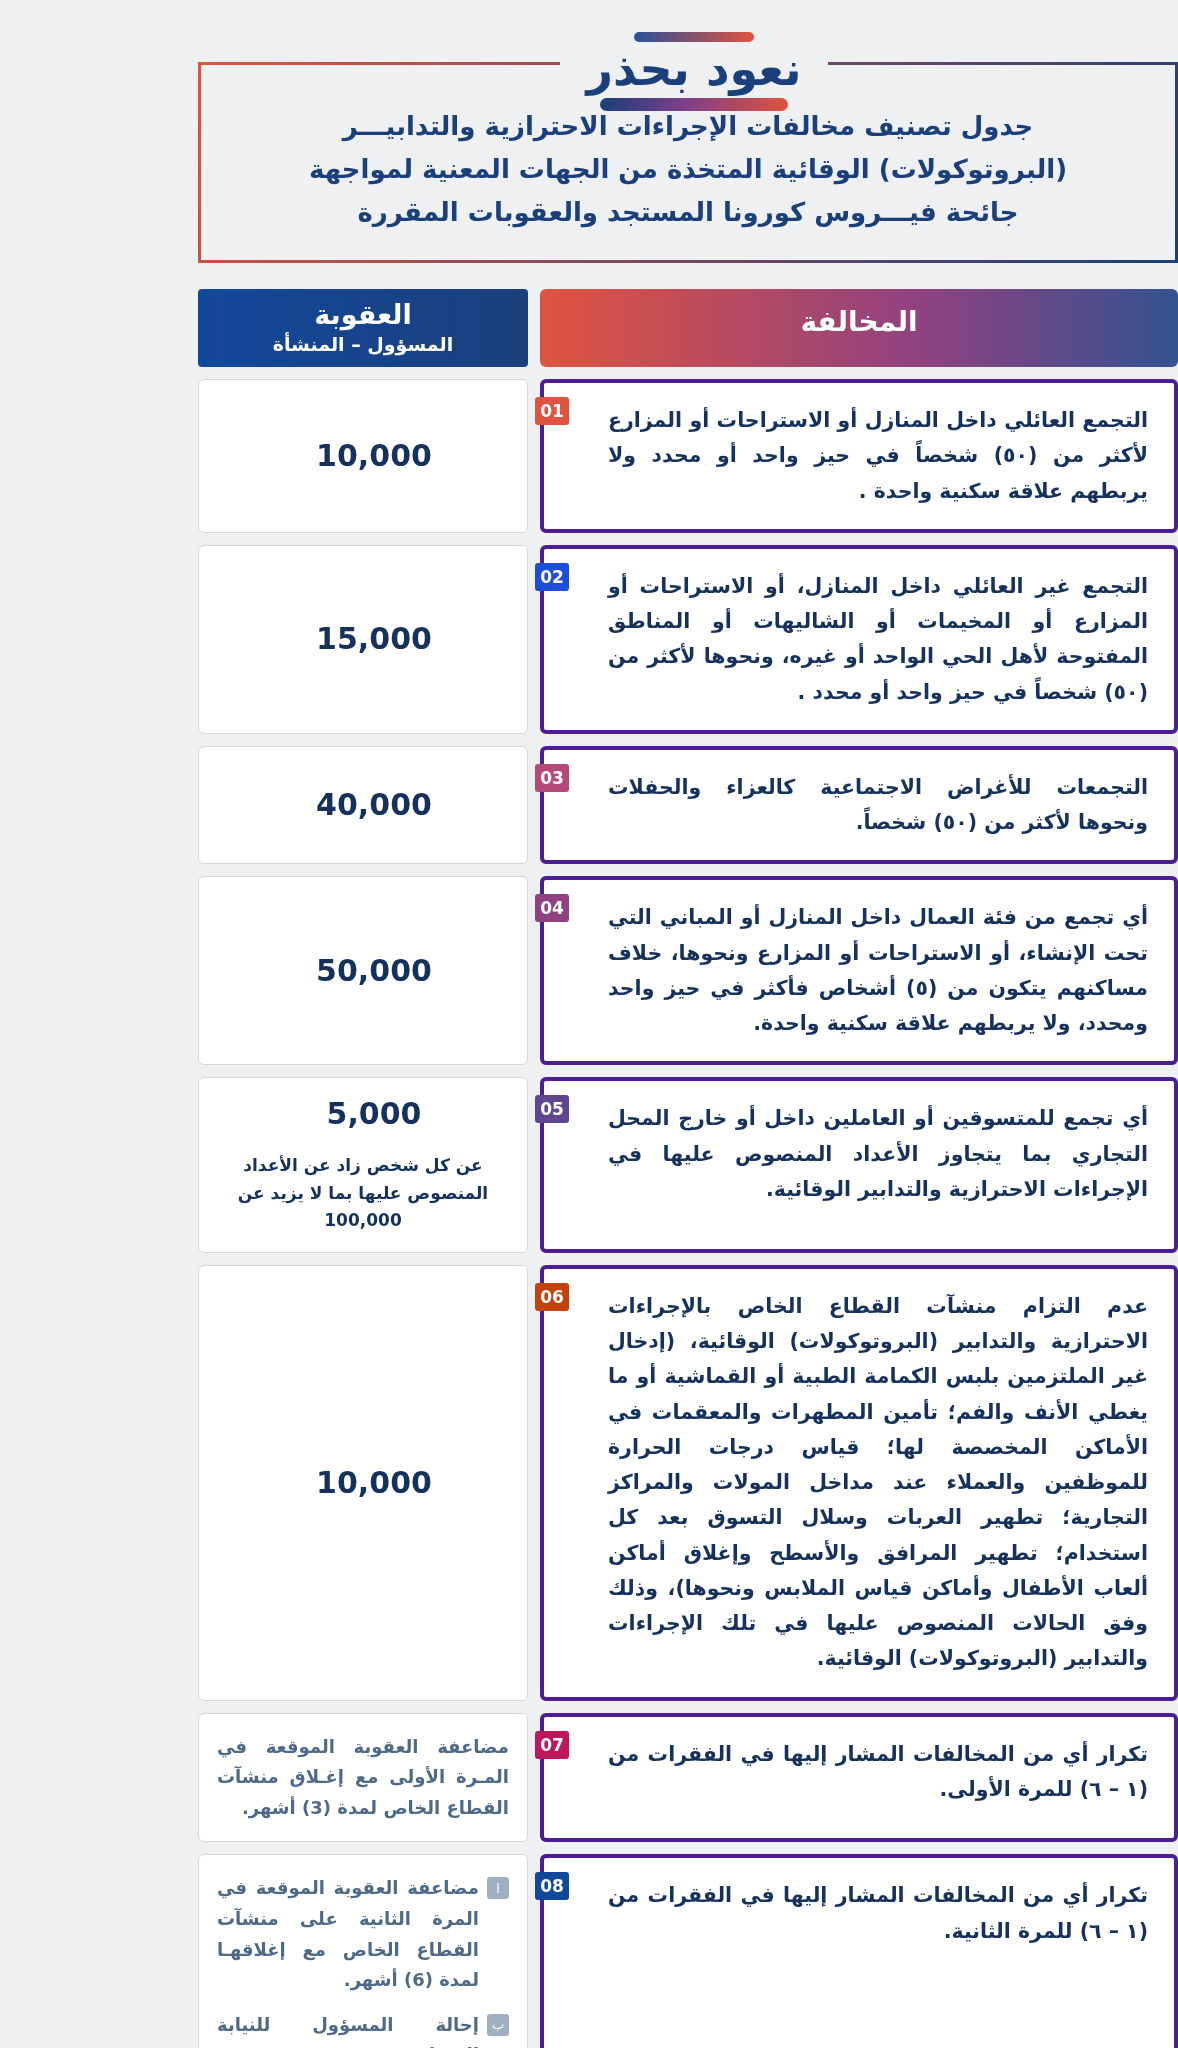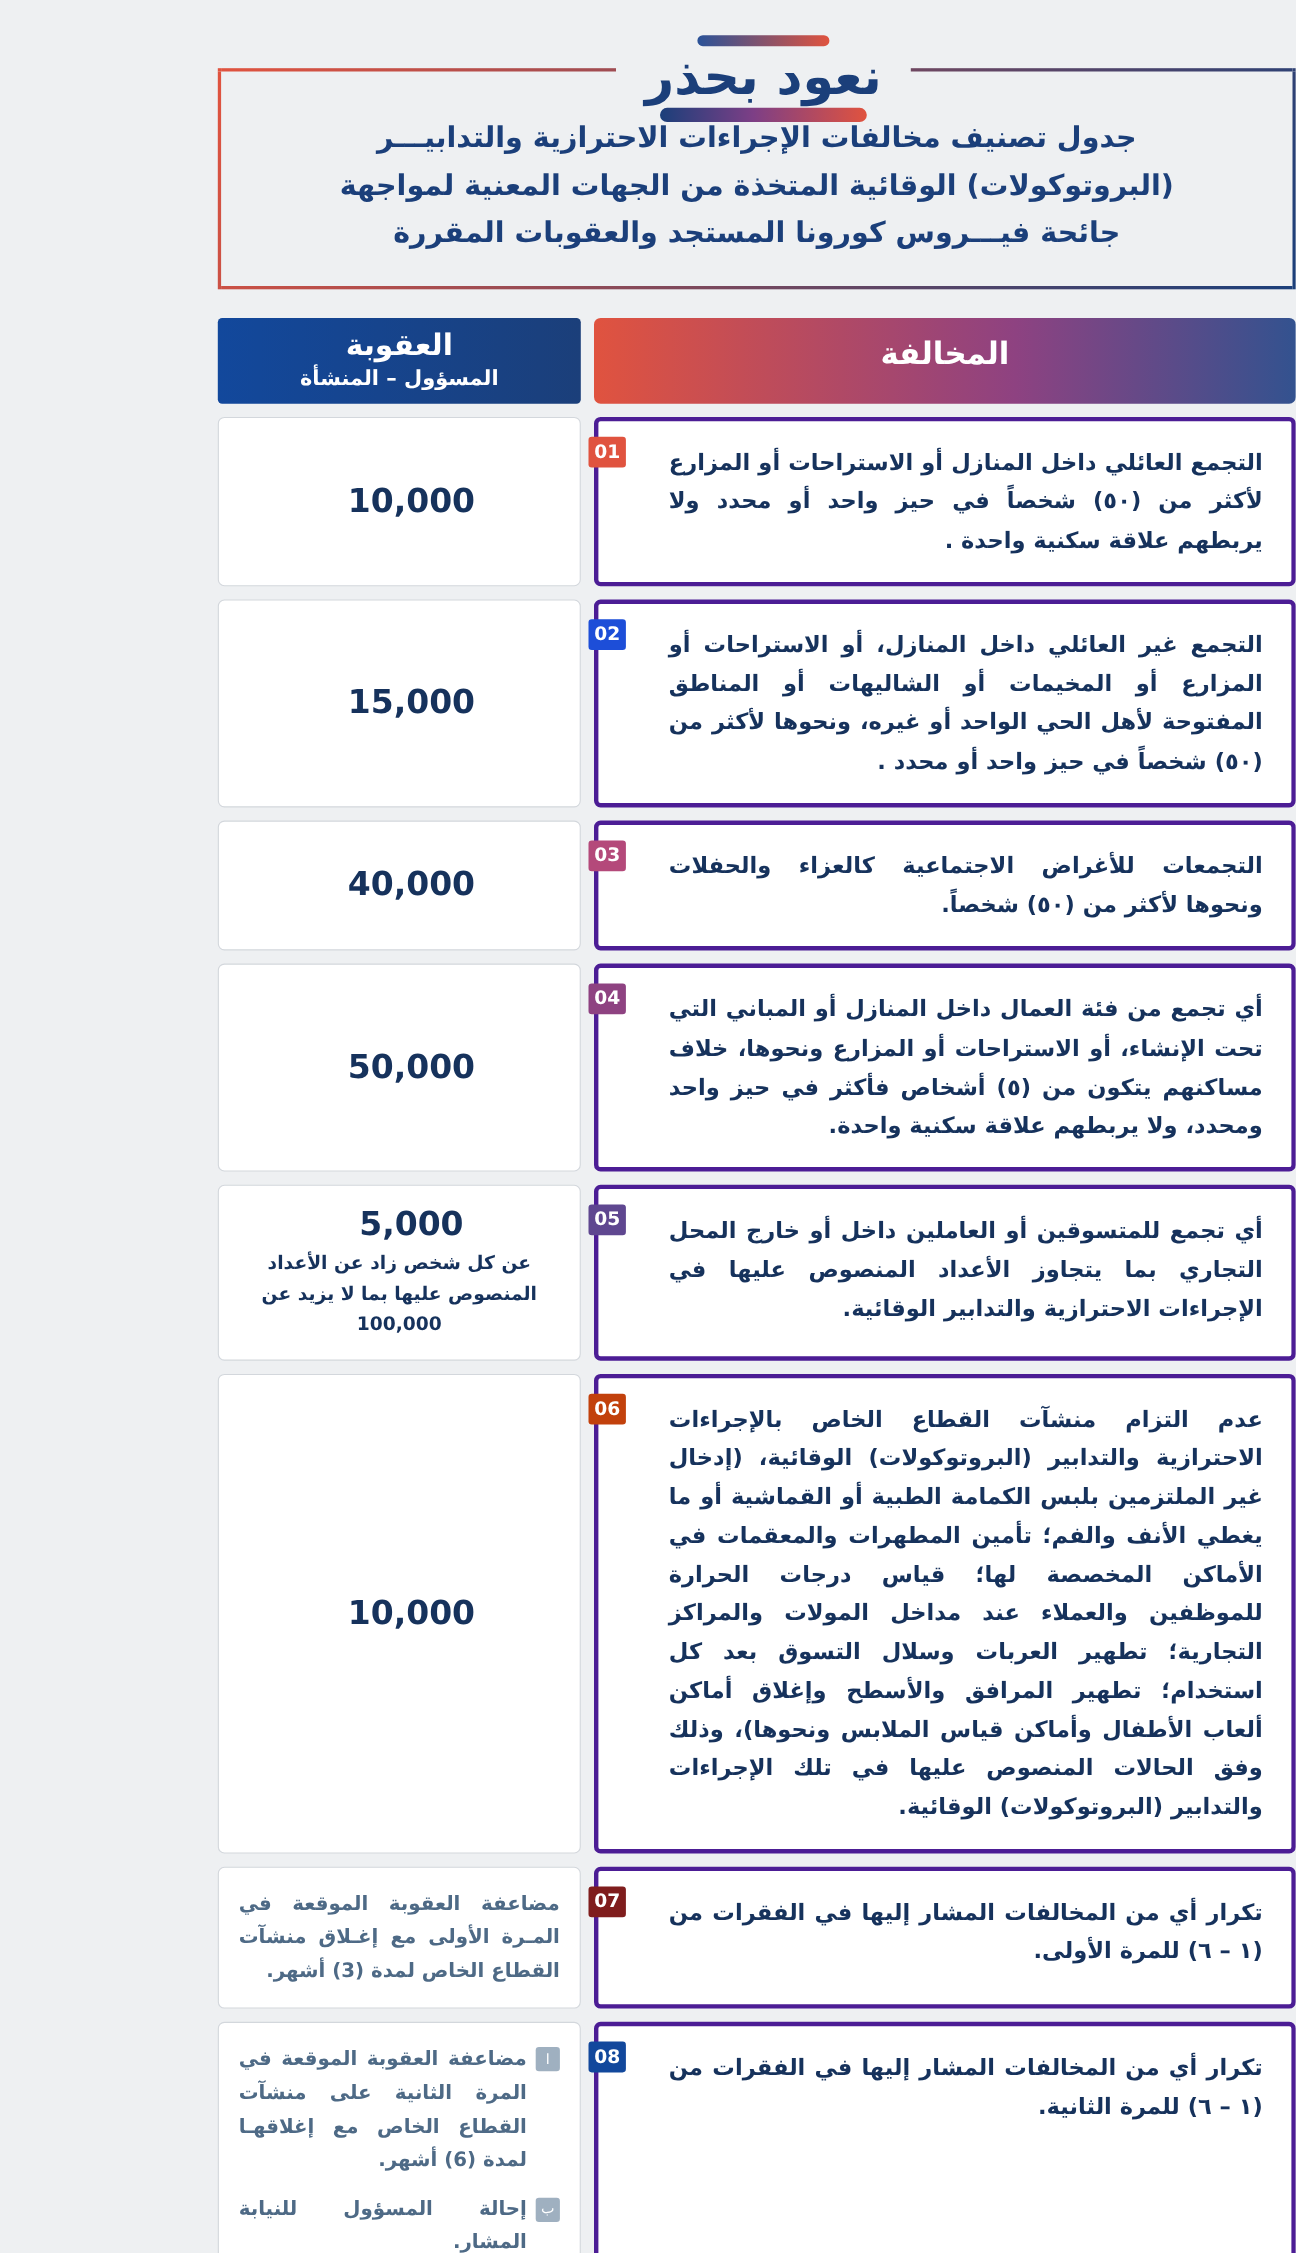--- a/index.html
+++ b/index.html
@@ -176,21 +176,21 @@
     font-size:30px;
     font-weight:bold;
     line-height:1.2;
     margin-left:22px;
   }
   .amount-note{
     color:#16325c;
     font-size:17px;
     font-weight:bold;
     line-height:1.6;
-    margin-top:4px;
+    margin-top:20px;
   }
   .pen-text{
     color:#4e6a86;
     font-size:18px;
     font-weight:bold;
     line-height:1.7;
     text-align:justify;
     text-align-last:right;
     width:100%;
   }
@@ -300,21 +300,21 @@
         <span class="num" style="background:#c2410c">06</span>
         <p>عدم التزام منشآت القطاع الخاص بالإجراءات الاحترازية والتدابير (البروتوكولات) الوقائية، (إدخال غير الملتزمين بلبس الكمامة الطبية أو القماشية أو ما يغطي الأنف والفم؛ تأمين المطهرات والمعقمات في الأماكن المخصصة لها؛ قياس درجات الحرارة للموظفين والعملاء عند مداخل المولات والمراكز التجارية؛ تطهير العربات وسلال التسوق بعد كل استخدام؛ تطهير المرافق والأسطح وإغلاق أماكن ألعاب الأطفال وأماكن قياس الملابس ونحوها)، وذلك وفق الحالات المنصوص عليها في تلك الإجراءات والتدابير (البروتوكولات) الوقائية.</p>
       </div>
       <div class="cell-penalty">
         <div class="amount">10,000</div>
       </div>
     </div>
 
     <div class="row">
       <div class="cell-violation">
-        <span class="num" style="background:#7f1d1d">07</span>
+        <span class="num" style="background:#be185d">07</span>
         <p>تكرار أي من المخالفات المشار إليها في الفقرات من (١ – ٦) للمرة الأولى.</p>
       </div>
       <div class="cell-penalty">
         <div class="pen-text">مضاعفة العقوبة الموقعة في المـرة الأولى مع إغـلاق منشآت القطاع الخاص لمدة (3) أشهر.</div>
       </div>
     </div>
 
     <div class="row">
       <div class="cell-violation">
         <span class="num" style="background:#12489c">08</span>

